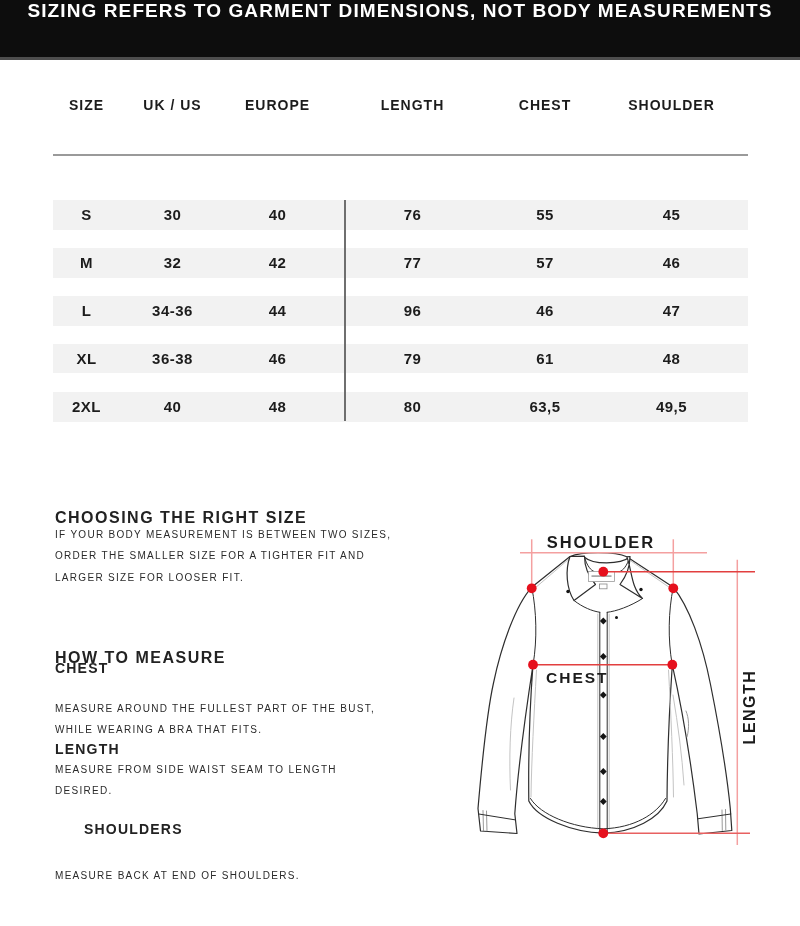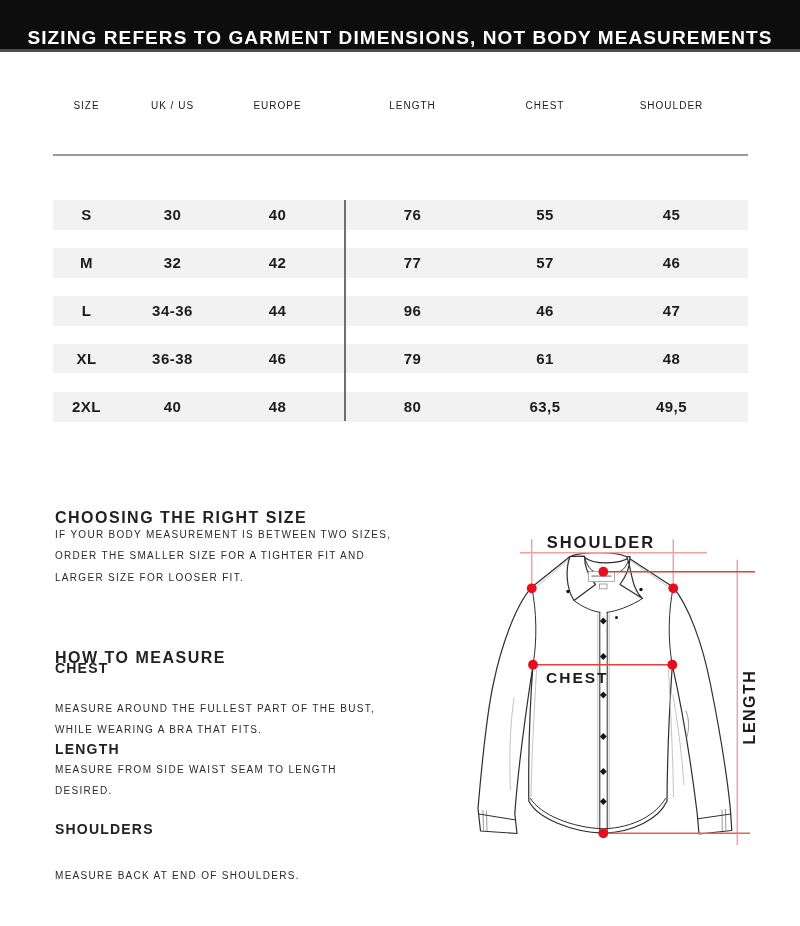--- a/index.html
+++ b/index.html
@@ -3,34 +3,34 @@
 <meta charset="utf-8">
 <style>
   * { margin:0; padding:0; box-sizing:border-box; }
   html,body { width:800px; }
   body {
     position:relative; width:800px; height:926px; background:#ffffff;
     font-family:"Liberation Sans", sans-serif; color:#1c1c1c; overflow:hidden;
   }
   
   .banner {
-    position:absolute; left:0; top:0; width:800px; height:52px;
+    position:absolute; left:0; top:0; width:800px; height:60px;
     background:#0d0d0d; border-bottom:3px solid #4d4d4d;
-    display:flex; align-items:flex-end; justify-content:center;
+    display:flex; align-items:flex-start; justify-content:center;
   }
   .banner span {
     color:#ffffff; font-weight:bold; font-size:19px; letter-spacing:1.1px; white-space:nowrap;
   }
   
   .thead, .trow {
     position:absolute; left:53px; width:695px;
     display:grid; grid-template-columns:67px 105px 105px 165px 100px 153px;
     align-items:center; text-align:center;
   }
-  .thead { top:94px; height:22px; font-weight:normal; font-size:10px; letter-spacing:1px;text-align:center; }
+  .thead { top:94px; height:22px; font-weight:bold; font-size:14px; letter-spacing:1px;text-align:center; }
   .thead-rule { position:absolute; left:53px; top:154px; width:695px; height:2px; background:#9a9a9a; }
   .trow { height:29.5px; background:#f2f2f2; font-size:15px; font-weight:bold; letter-spacing:0.5px; }
   .tdivider { position:absolute; left:344px; top:200px; width:1.5px; height:221px; background:#6f6f6f; }
   
   .sec-title { position:absolute; left:55px; font-weight:bold; font-size:16px; letter-spacing:1.5px; color:#222;margin-top:24px; }
   .sec-body  { position:absolute; left:55px; font-size:10px; letter-spacing:1.3px; line-height:21.4px;
                color:#2a2a2a; white-space:pre-line; width:460px; }
   .sub-label { position:absolute; left:55px; font-weight:bold; font-size:14px; letter-spacing:1.2px; color:#222; }
   
   .diagram { position:absolute; left:460px; top:500px; width:340px; height:360px; }
@@ -105,21 +105,21 @@
 <div class="sec-title" style="top:625px;">HOW TO MEASURE</div>
 
 <div class="sub-label" style="top:660px;">CHEST</div>
 <div class="sec-body" style="top:698px;">MEASURE AROUND THE FULLEST PART OF THE BUST,
 WHILE WEARING A BRA THAT FITS.</div>
 
 <div class="sub-label" style="top:741px;">LENGTH</div>
 <div class="sec-body" style="top:759px;">MEASURE FROM SIDE WAIST SEAM TO LENGTH
 DESIRED.</div>
 
-<div class="sub-label" style="top:821px;">SHOULDERS</div>
+<div class="sub-label" style="top:821px;margin-left:29px;">SHOULDERS</div>
 <div class="sec-body" style="top:838px;margin-top:27px;">MEASURE BACK AT END OF SHOULDERS.</div>
 
 <div class="diagram">
 <svg width="340" height="360" viewBox="0 0 340 360" xmlns="http://www.w3.org/2000/svg">
 
   <g stroke="#2e2e2e" stroke-width="1.2" fill="#ffffff" stroke-linejoin="round" stroke-linecap="round">
     <path d="M110,56.5
              C122,51.2 155.5,51.4 166.8,56.8
              L213.3,87.3
              C228.5,105.5 242.5,143.5 250.5,184.5

